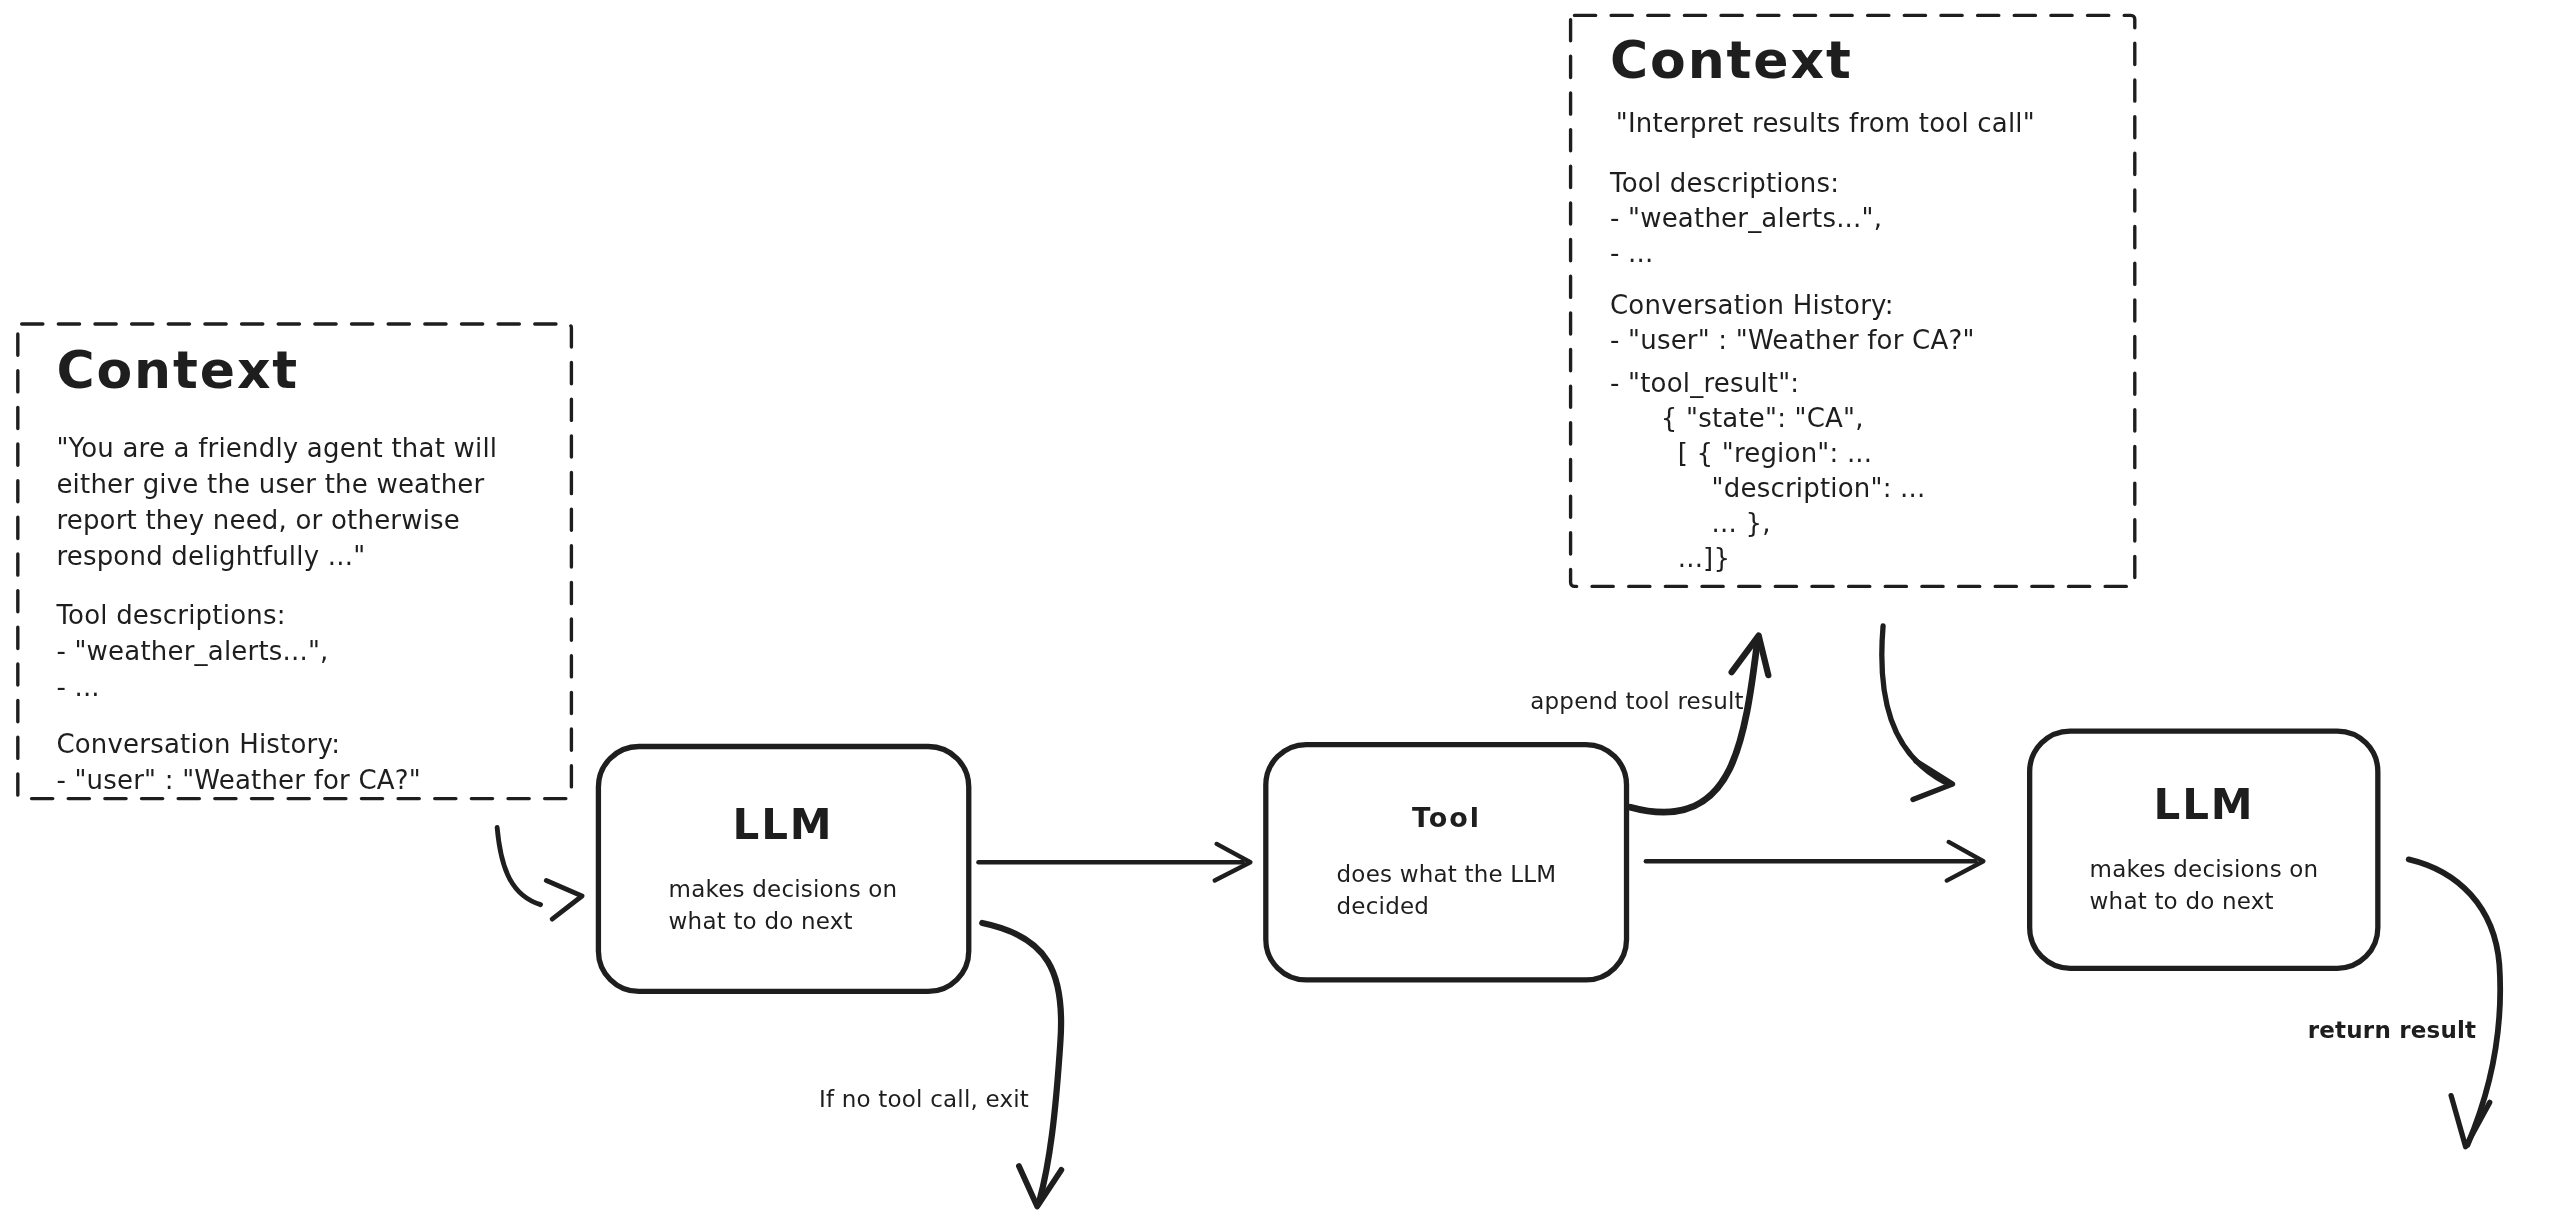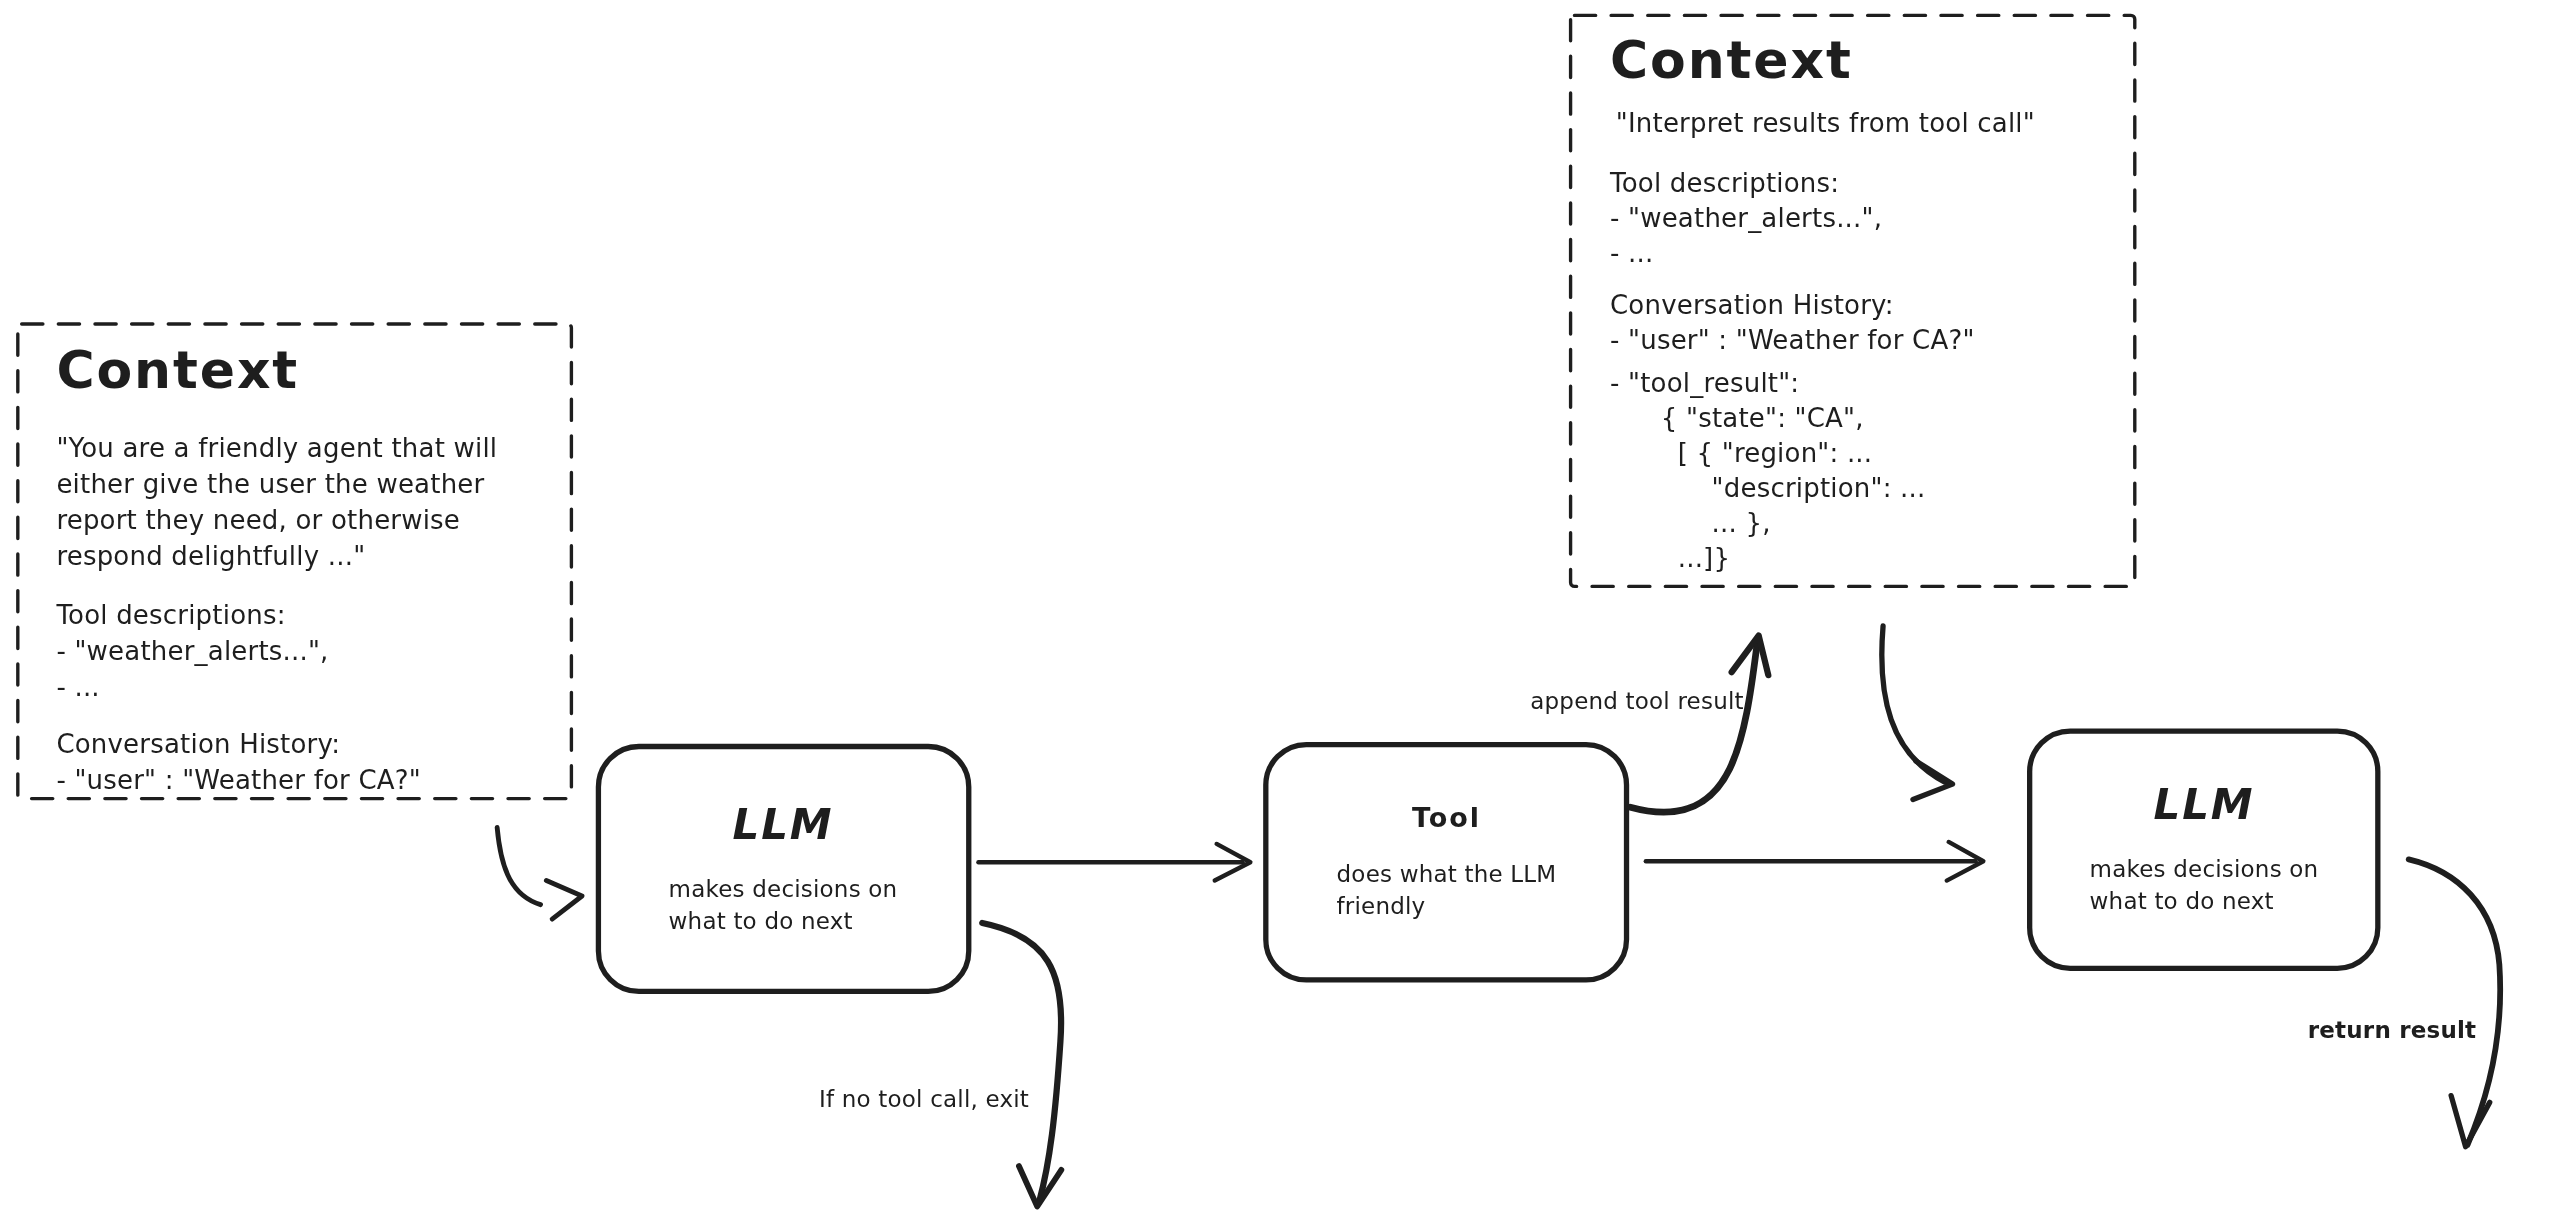--- a/index.html
+++ b/index.html
@@ -67,21 +67,21 @@
     align-items: center;
     justify-content: center;
     box-sizing: border-box;
   }
   .node-title {
     font-size: 42px;
     font-weight: 700;
     letter-spacing: 1.9px;
     line-height: 1.1;
   }
-  .node-title.italic { font-style: italic; }
+  .node-title.italic { }
   .node-sub {
     margin-top: 25px;
     font-size: 23px;
     line-height: 32px;
     text-align: left;
     letter-spacing: 0.2px;
   }
   #node-llm-1 { left: 596px; top: 745px; width: 374px; height: 249px; }
   #node-tool  { left: 1264px; top: 743px; width: 365px; height: 239px; }
   #node-tool .node-title { font-size: 27px; }
@@ -166,21 +166,21 @@
 
   <div class="node" id="node-llm-1">
     <div class="node-title italic">LLM</div>
     <div class="node-sub pre">makes decisions on
 what to do next</div>
   </div>
 
   <div class="node" id="node-tool">
     <div class="node-title">Tool</div>
     <div class="node-sub pre">does what the LLM
-friendly</div>
+decided</div>
   </div>
 
   <div class="node" id="node-llm-2">
     <div class="node-title italic">LLM</div>
     <div class="node-sub pre">makes decisions on
 what to do next</div>
   </div>
 
   <div class="edge-label" id="label-append">append tool result</div>
   <div class="edge-label" id="label-exit">If no tool call, exit</div>

